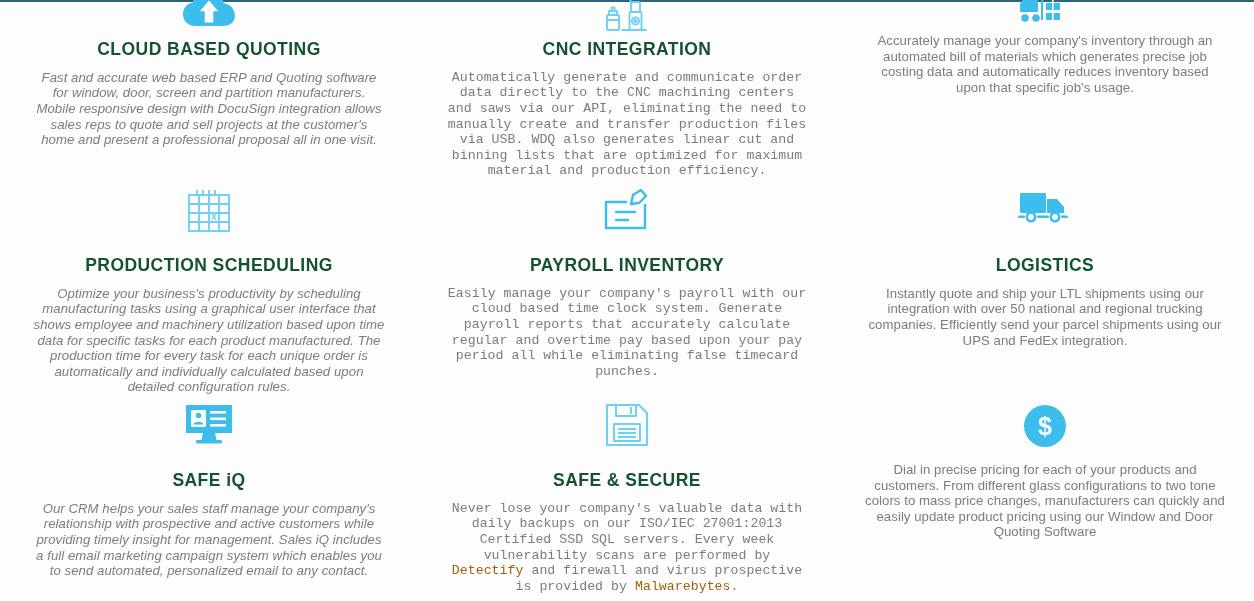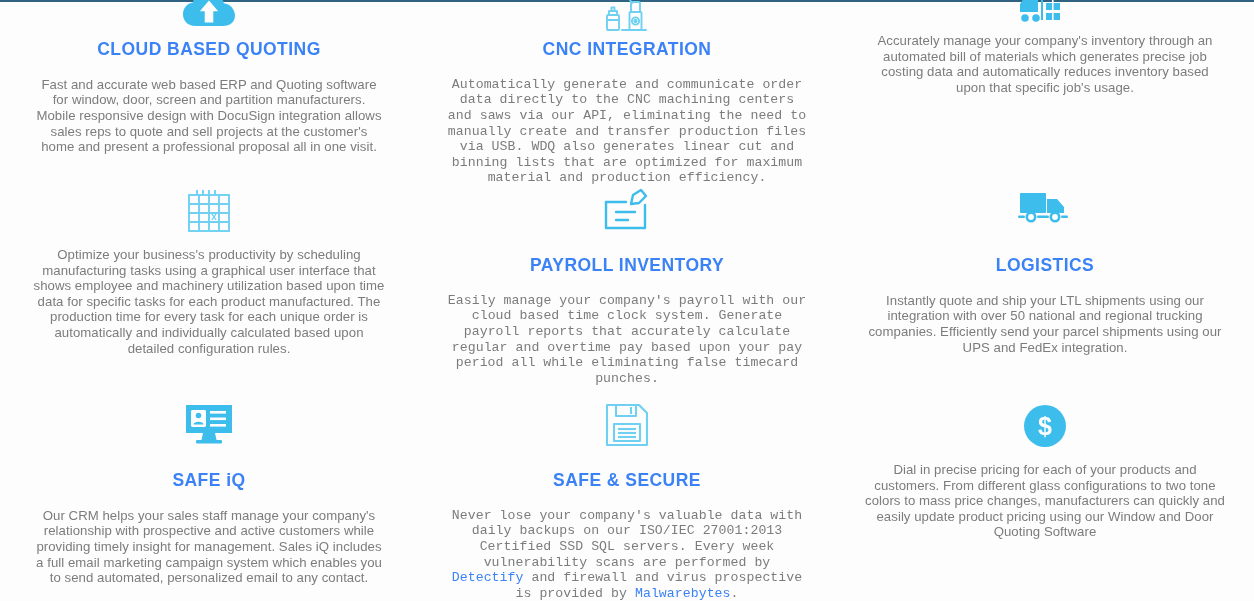--- a/index.html
+++ b/index.html
@@ -43,44 +43,44 @@
   .row1 .icon-wrap { height: 36px; margin-top: -10px; }
   .row2 .icon-wrap { margin-top: 8px; height: 52px; }
   .row3 .icon-wrap { margin-top: 8px; height: 52px; }
 
   .icon-wrap svg { display: block; }
 
   .feature-title {
     font-size: 17.5px;
     font-weight: bold;
     letter-spacing: 0.45px;
-    color: #3b82f6;
-    margin: 16px;
+    color: #14532d;
+    margin: 9px;
     padding: 0;
     line-height: 1.25;
   }
   .row1 .feature-title { margin-top: 13px; }
   .row2 .feature-title { margin-top: 15px; }
   .row3 .feature-title { margin-top: 15px; }
 
   .feature-body {
     font-size: 13.2px;
     line-height: 15.6px;
     color: #7c7c7c;
     margin: 7px 0 0 0;
     padding: 0;
     letter-spacing: 0.05px;
   }
   .feature-body a {
-    color: #3b82f6;
+    color: #a16207;
     text-decoration: none;
   }
 
   
-  .col1 .feature-body { padding: 0 10px; }
+  .col1 .feature-body { padding: 0 10px; font-style: italic; }
   .col2 .feature-body { padding: 0 6px; font-family: Liberation Mono, monospace; }
   .col3 .feature-body { padding: 0 6px; }
 </style>
 </head>
 <body>
 
 <div id="top-rule"></div>
 
 <div class="features-grid">
 
@@ -151,20 +151,21 @@
           <path d="M25 7 L25 43"></path>
           <path d="M35 7 L35 43"></path>
           <path d="M13 7 L13 2"></path>
           <path d="M19 7 L19 2"></path>
           <path d="M25 7 L25 2"></path>
           <path d="M31 7 L31 2"></path>
         </g>
         <text x="30" y="32" fill="#6fd0f2" font-family="'Liberation Sans', sans-serif" font-size="10" font-weight="bold" text-anchor="middle">x</text>
       </svg>
     </div>
+    <h3 class="feature-title">PRODUCTION SCHEDULING</h3>
     <p class="feature-body">Optimize your business's productivity by scheduling manufacturing tasks using a graphical user interface that shows employee and machinery utilization based upon time data for specific tasks for each product manufactured.  The production time for every task for each unique order is automatically and individually calculated based upon detailed configuration rules.</p>
   </div>
 
   <div class="feature-card row2 col2">
     <div class="icon-wrap">
       <svg width="52" height="46" viewBox="0 0 52 46" aria-hidden="true">
         <g fill="none" stroke="#3cbdec" stroke-width="2.4" stroke-linecap="round" stroke-linejoin="round">
           <path d="M44 17 L44 40 L5 40 L5 14 L25 14"></path>
           <path d="M32 7 L40 2 L45 8 L38 15 L30 16 Z"></path>
           <path d="M15 24 L34 24"></path>

